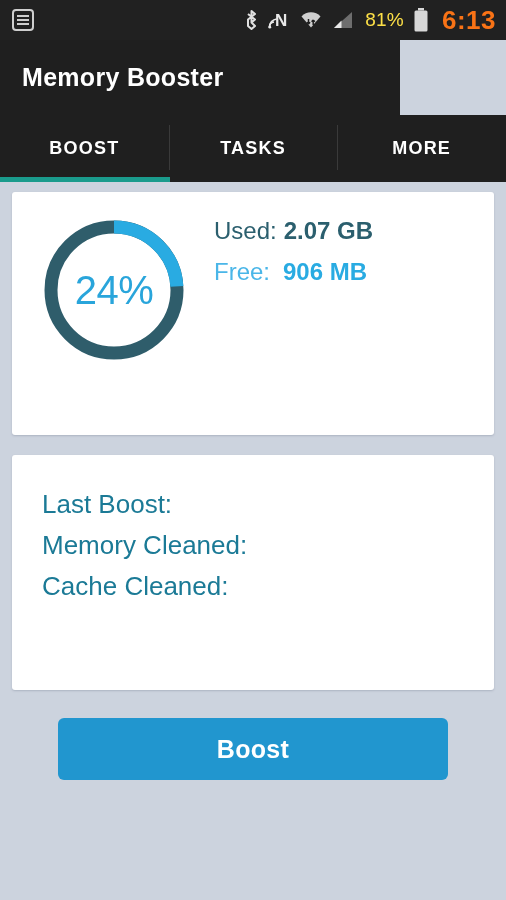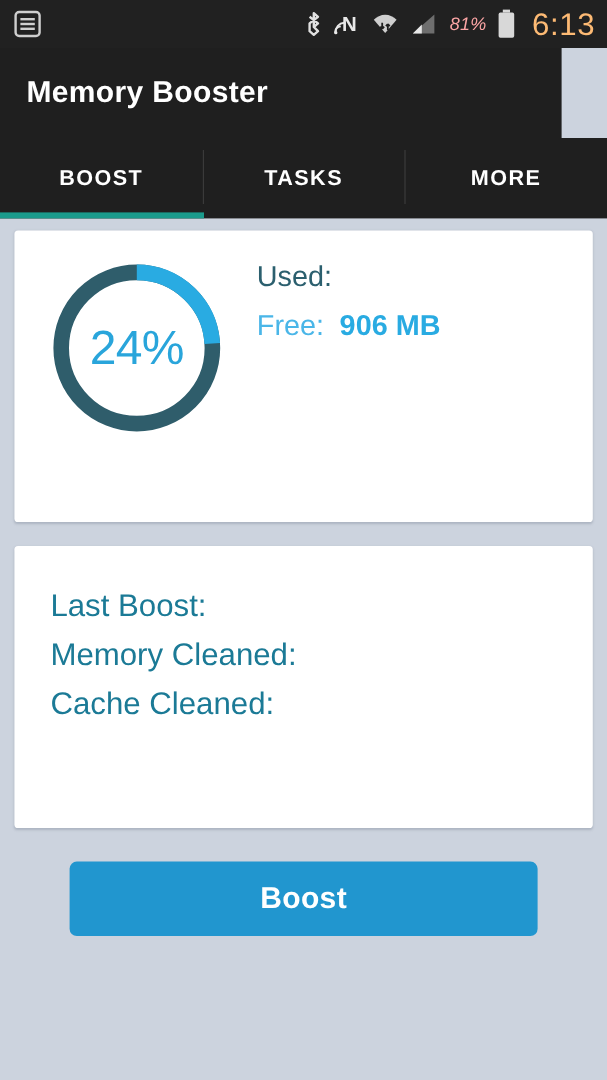--- a/index.html
+++ b/index.html
@@ -18,26 +18,26 @@
     padding:0 10px 0 12px;
   }
   .sb-left { display:flex; align-items:center; }
   .sb-right { margin-left:auto; display:flex; align-items:center; gap:9px; }
   .list-icon { width:22px; height:22px; border:2px solid #cfcfcf; border-radius:4px;
                display:flex; flex-direction:column; justify-content:center;
                gap:2px; padding:2px 3px; }
   .list-icon i { display:block; height:2px; background:#cfcfcf; width:100%; }
   .list-icon i:first-child { width:100%; }
   .sb-icon { display:block; }
-  .sb-text { color:#fca5a5; font-size:15px; letter-spacing:0.2px;font-style:italic; }
-  .sb-time { color:#fdba74; font-size:26px; letter-spacing:0.5px; margin-left:4px; }
+  .sb-text { color:#fde047; font-size:19px; letter-spacing:0.2px; }
+  .sb-time { color:#f97316; font-size:26px; letter-spacing:0.5px; margin-left:4px;font-weight:bold; }
 
   
   .titlebar {
-    position:absolute; top:40px; left:0; width:468px; height:75px;
+    position:absolute; top:40px; left:0; width:400px; height:75px;
     background:#1f1f1f; display:flex; align-items:center; padding-left:22px;
   }
   .apptitle { color:#ffffff; font-size:25px; font-weight:bold; letter-spacing:0.3px; }
 
   
   .tabs {
     position:absolute; top:115px; left:0; width:506px; height:67px;
     background:#1f1f1f; display:flex; align-items:stretch;
   }
   .tab { flex:1; position:relative; display:flex; align-items:center; justify-content:center; }
@@ -149,20 +149,21 @@
       <svg width="152" height="152" viewBox="0 0 152 152">
         <circle cx="76" cy="76" r="63" fill="none" stroke="#2f5d6b" stroke-width="13"></circle>
         <circle cx="76" cy="76" r="63" fill="none" stroke="#29abe2" stroke-width="13" stroke-dasharray="95.00176184455535 301.8389125077586" transform="rotate(-90 76 76)"></circle>
       </svg>
       <div class="pct-label">24%</div>
     </div>
 
     <div class="mem-list">
       <div class="mem-row used">
         <span class="mem-key">Used:</span>
+        <span class="mem-val">2.07 GB</span>
       </div>
       <div class="mem-row free">
         <span class="mem-key">Free:</span>
         <span class="mem-val">906 MB</span>
       </div>
     </div>
   </div>
 
   <div class="card" id="stats-card">
     <div class="stat-list">

